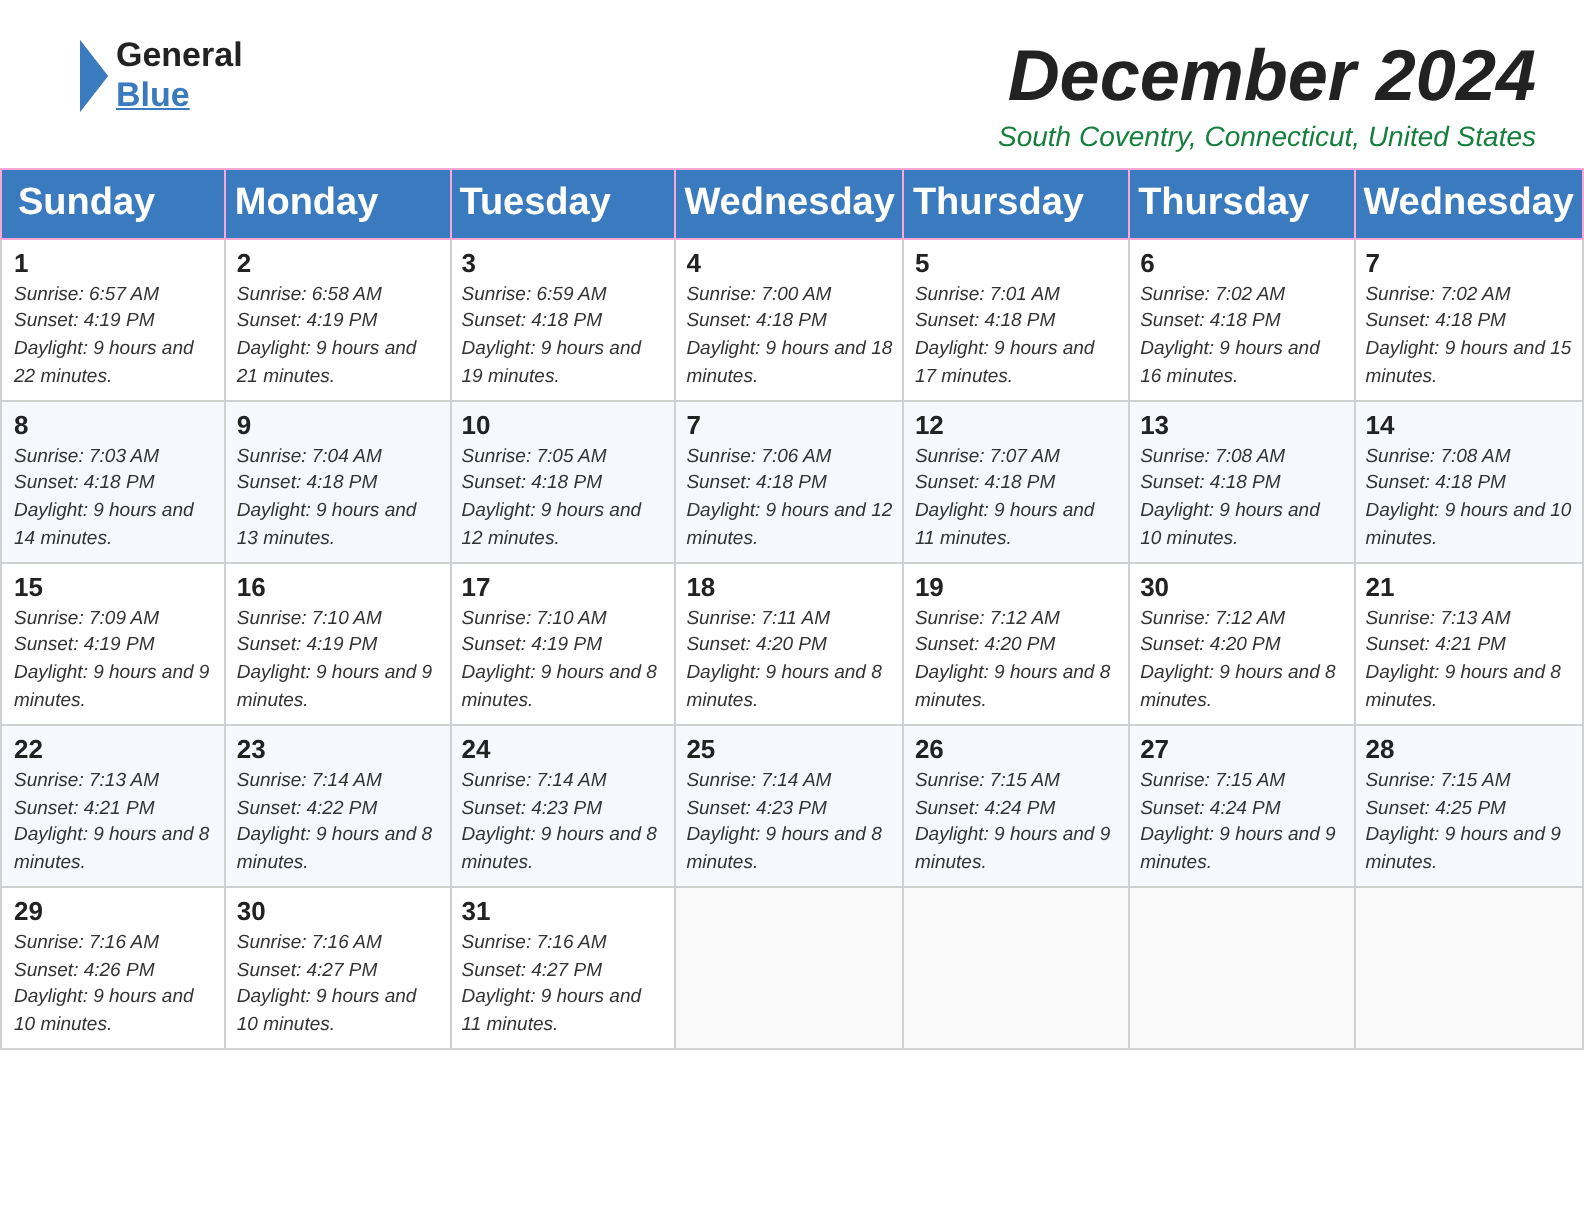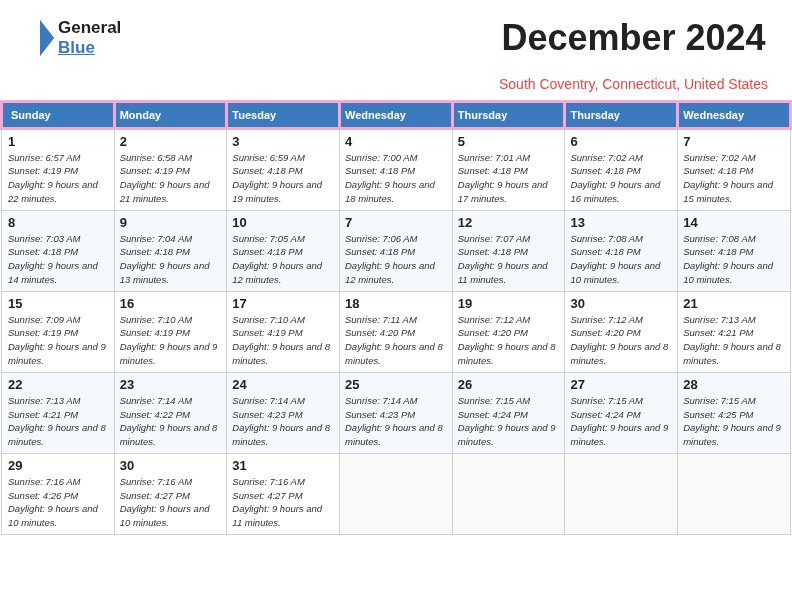--- a/index.html
+++ b/index.html
@@ -10,46 +10,47 @@
       min-height: 612px;
       overflow: hidden;
     }
     .header {
       display: flex;
       justify-content: space-between;
       align-items: flex-start;
       padding: 18px 24px 8px 24px;
     }
     .title-block {
-      text-align: center;
+      text-align: right;
+      font-style: italic;
     }
     .main-title {
       font-size: 36px;
       font-weight: bold;
       color: #222;
       line-height: 1.1;
     }
     .subtitle {
       font-size: 14px;
-      color: #ef4444;
-      margin-top: 18px;
+      color: #15803d;
+      margin-top: 2px;
     }
     .calendar {
       width: 100%;
       border-collapse: collapse;
       margin: 0;
     }
     .calendar thead tr th {
       background: #3a7abf;
       color: #fff;
-      font-size: 11px;
+      font-size: 19px;
       font-weight: bold;
       padding: 6px 4px;
       text-align: left;
-      border: 3px solid #f9a8d4;
+      border: 1px solid #f9a8d4;
     }
     .calendar tbody tr td {
       vertical-align: top;
       border: 1px solid #d0d0d0;
       padding: 4px 5px;
       font-size: 10px;
       color: #333;
       background: #fff;
       width: 113px;
       min-height: 80px;

